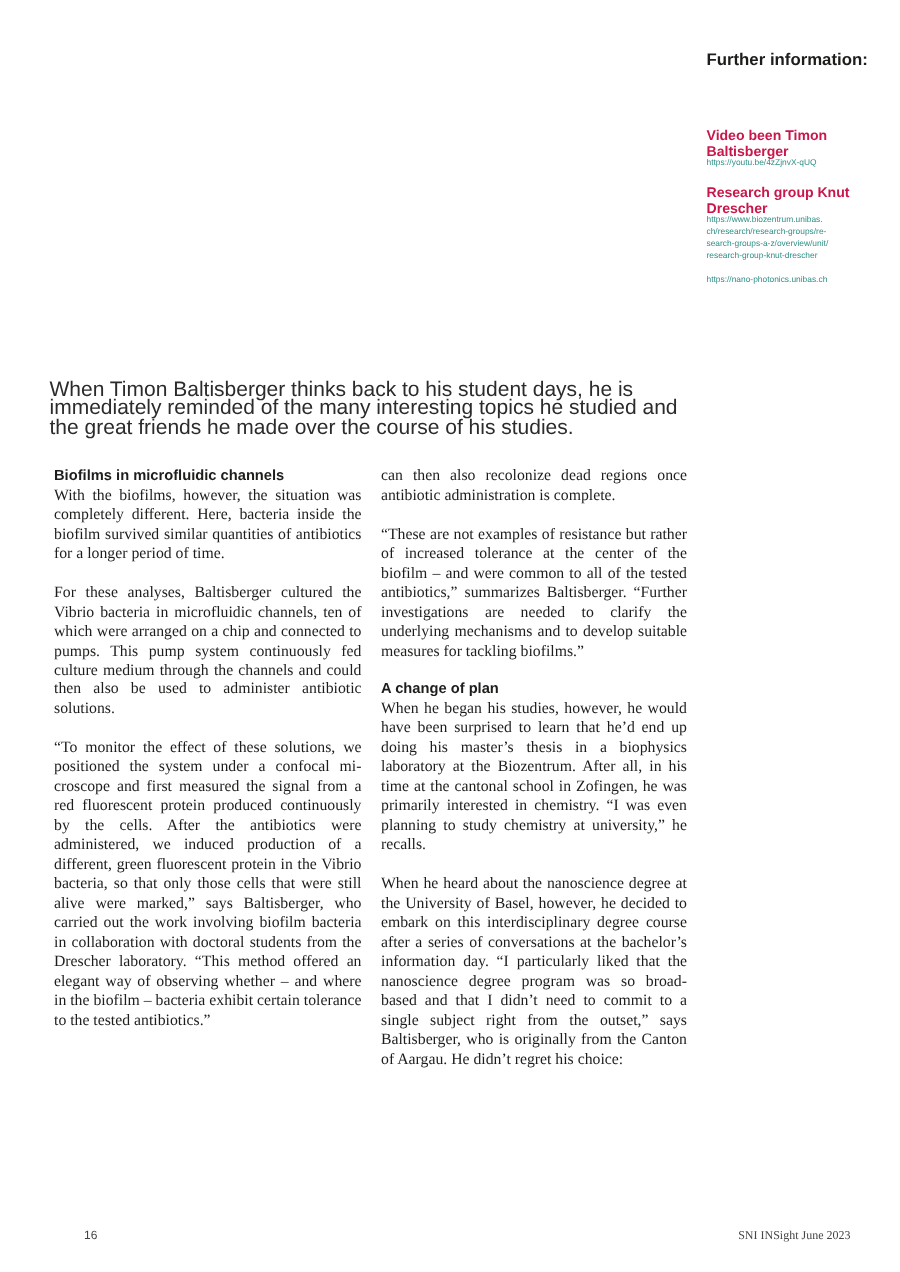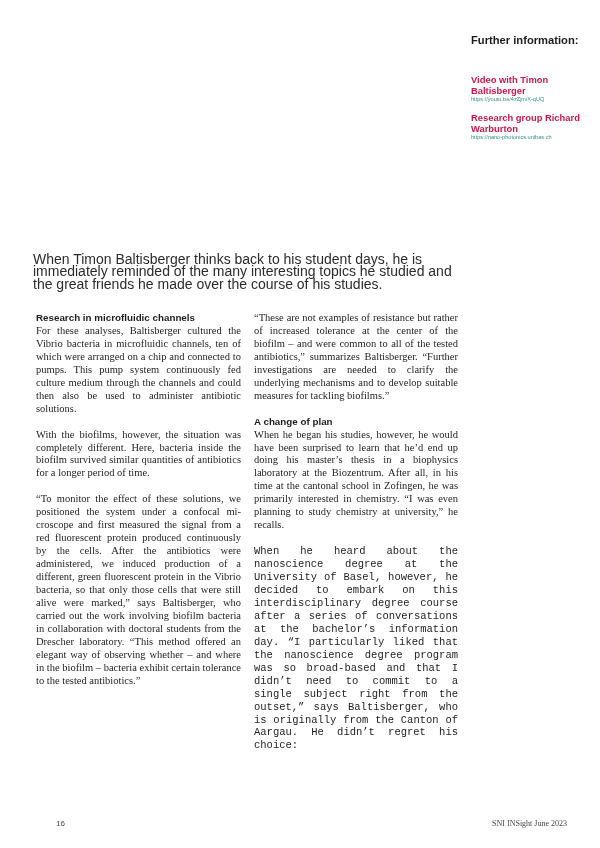--- a/index.html
+++ b/index.html
@@ -2,67 +2,74 @@
 <html><head>
   <meta charset="utf-8">
   <style>
     * { margin: 0; padding: 0; box-sizing: border-box; }
     html, body { width: 600px; height: 848px; background: #ffffff; overflow: hidden; }
     body { position: relative; font-family: "Liberation Serif", serif; color: #1d1d1b; }
 
     .photo-area { position: absolute; left: 0; top: 0; width: 458px; height: 240px; background: #ffffff; }
 
     .sidebar { position: absolute; left: 471px; top: 34px; width: 125px; font-family: "Liberation Sans", sans-serif; }
-    .sidebar-title { font-size: 11.2px; font-weight: bold; line-height: 13.5px; color: #1d1d1b; margin-bottom: 26px; }
+    .sidebar-title { font-size: 11.2px; font-weight: bold; line-height: 13.5px; color: #1d1d1b; margin-bottom: 36px; }
     .info-block { margin-bottom: 9px; }
     .info-heading { font-size: 9.4px; font-weight: bold; line-height: 11px; color: #c8174c; }
     .info-link { display: block; font-size: 5.6px; line-height: 7.8px; color: #2f8f87; text-decoration: none; word-break: break-all; }
 
     .caption { position: absolute; left: 33px; top: 253px; width: 430px; font-family: "Liberation Sans", sans-serif; font-size: 14px; line-height: 12.3px; color: #2b2b2b; }
 
     .col { position: absolute; top: 312px; width: 205px; font-size: 10.5px; line-height: 12.95px; text-align: justify; hyphens: manual; }
     .col-left { left: 36px; }
     .col-right { left: 254px; width: 204px; }
     .col p { margin-bottom: 12.95px; }
-    .col p.tight { margin-bottom: 16px; font-family: Liberation Mono, monospace; }
+    .col p.tight { margin-bottom: 16px; }
     .subhead { font-family: "Liberation Sans", sans-serif; font-weight: bold; font-size: 9.8px; line-height: 12.95px; color: #1d1d1b; }
 
     .footer-page { position: absolute; left: 36px; top: 819px; font-family: "Liberation Sans", sans-serif; font-size: 8px; color: #444; margin-left: 20px; }
     .footer-pub { position: absolute; right: 33px; top: 819px; font-family: Liberation Serif, serif; font-size: 8px; color: #444; }
   </style>
 </head>
 <body>
 
 <div class="photo-area"></div>
 
 <aside class="sidebar">
   <div class="sidebar-title">Further information:</div>
 
   <div class="info-block">
-    <div class="info-heading">Video with Timon Baltisberger</div>
+    <div class="info-heading">Video been Timon Baltisberger</div>
     <a class="info-link">https://youtu.be/4zZjnvX-qUQ</a>
   </div>
 
+  <div class="info-block">
+    <div class="info-heading">Research group Knut Drescher</div>
+    <a class="info-link">https://www.biozentrum.unibas.</a>
+    <a class="info-link">ch/research/research-groups/re-</a>
+    <a class="info-link">search-groups-a-z/overview/unit/</a>
+    <a class="info-link">research-group-knut-drescher</a>
+  </div>
 
   <div class="info-block">
-    <div class="info-heading">Research group Richard Warburton</div>
     <a class="info-link">https://nano-photonics.unibas.ch</a>
   </div>
 </aside>
 
 <div class="caption">When Timon Baltisberger thinks back to his student days, he is immediately reminded of the many interesting topics he studied and the great friends he made over the course of his studies.</div>
 
 <div class="col col-left">
-  <div class="subhead">Research in microfluidic channels</div>
+  <div class="subhead">Biofilms in microfluidic channels</div>
+  <p>With the biofilms, however, the situation was completely different. Here, bacteria in­side the biofilm survived similar quantities of antibiotics for a longer period of time.</p>
   <p>For these analyses, Baltisberger cultured the Vibrio bacteria in microfluidic channels, ten of which were arranged on a chip and connected to pumps. This pump system continuously fed culture medium through the channels and could then also be used to administer antibiotic solutions.</p>
-  <p>With the biofilms, however, the situation was completely different. Here, bacteria in­side the biofilm survived similar quantities of antibiotics for a longer period of time.</p>
   <p>“To monitor the effect of these solutions, we positioned the system under a confocal mi­croscope and first measured the signal from a red fluorescent protein produced continu­ously by the cells. After the antibiotics were administered, we induced production of a different, green fluorescent protein in the Vibrio bacteria, so that only those cells that were still alive were marked,” says Baltisberg­er, who carried out the work involving bio­film bacteria in collaboration with doctoral students from the Drescher laboratory. “This method offered an elegant way of observing whether – and where in the biofilm – bac­teria exhibit certain tolerance to the tested antibiotics.”</p>
 </div>
 
 <div class="col col-right">
+  <p>can then also recolonize dead regions once antibiotic administration is complete.</p>
   <p>“These are not examples of resistance but rather of increased tolerance at the center of the biofilm – and were common to all of the tested antibiotics,” summarizes Baltisberger. “Further investigations are needed to clarify the underlying mechanisms and to develop suitable measures for tackling biofilms.”</p>
   <div class="subhead">A change of plan</div>
   <p>When he began his studies, however, he would have been surprised to learn that he’d end up doing his master’s thesis in a biophys­ics laboratory at the Biozentrum. After all, in his time at the cantonal school in Zofingen, he was primarily interested in chemistry. “I was even planning to study chemistry at uni­versity,” he recalls.</p>
   <p class="tight">When he heard about the nanoscience degree at the University of Basel, however, he decid­ed to embark on this interdisciplinary degree course after a series of conversations at the bachelor’s information day. “I particularly liked that the nanoscience degree program was so broad-based and that I didn’t need to commit to a single subject right from the outset,” says Baltisberger, who is originally from the Canton of Aargau. He didn’t regret his choice:</p>
 </div>
 
 <div class="footer-page">16</div>
 <div class="footer-pub">SNI INSight June 2023</div>
 
 </body></html>

